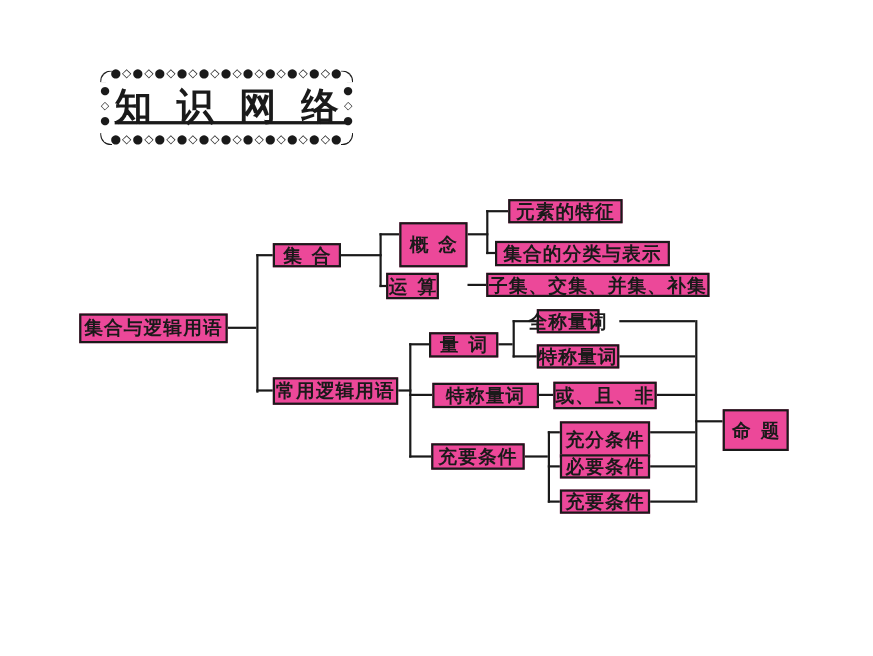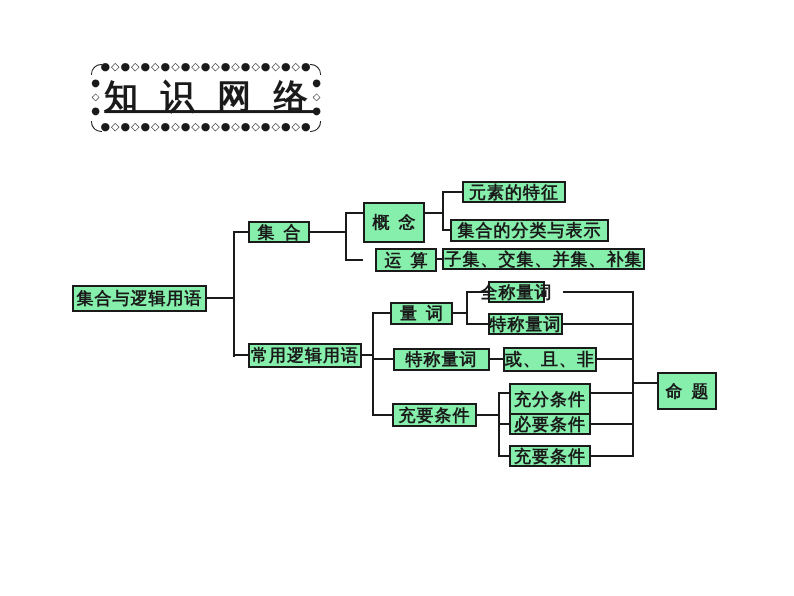--- a/index.html
+++ b/index.html
@@ -32,21 +32,21 @@
   .curl.bl{left:-1px;bottom:-2px;border-bottom:1.6px solid #1a1a1a;border-left:1.6px solid #1a1a1a;border-bottom-left-radius:10px;}
   .curl.br{right:-1px;bottom:-2px;border-bottom:1.6px solid #1a1a1a;border-right:1.6px solid #1a1a1a;border-bottom-right-radius:10px;}
   .title-text{
     position:absolute;left:0;right:0;top:50%;transform:translateY(-52%);
     margin:0;text-align:center;font-size:34px;font-weight:bold;
     letter-spacing:7px;text-indent:7px;color:#1a1a1a;text-decoration:underline;
   }
 
   
   .node{
-    position:absolute;box-sizing:border-box;border:2px solid #1a1a1a;background:#86efac;
+    position:absolute;box-sizing:border-box;border:2px solid #1a1a1a;background:#ec4899;
     display:flex;align-items:center;justify-content:center;
     font-size:17px;font-weight:600;letter-spacing:1px;white-space:nowrap;color:#1a1a1a;
   }
   .sp2{letter-spacing:9px;text-indent:9px;}
   .ln{position:absolute;background:#1a1a1a;}
 </style>
 </head>
 <body>
 
 <div class="canvas">
@@ -106,21 +106,21 @@
     <div class="ln" style="left:591px;top:392px;width:41px;height:2px"></div>
     <div class="ln" style="left:591px;top:423px;width:41px;height:2px"></div>
     <div class="ln" style="left:591px;top:455px;width:41px;height:2px"></div>
     <div class="ln" style="left:632px;top:291px;width:2px;height:166px"></div>
     <div class="ln" style="left:632px;top:382px;width:25px;height:2px"></div>
 
     <div class="node" style="left:72px;top:285px;width:135px;height:27px">集合与逻辑用语</div>
 
     <div class="node sp2" style="left:248px;top:221px;width:62px;height:22px">集合</div>
     <div class="node sp2" style="left:363px;top:202px;width:62px;height:41px">概念</div>
-    <div class="node sp2" style="left:375px;top:248px;width:62px;height:24px">运算</div>
+    <div class="node sp2" style="left:351px;top:248px;width:48px;height:24px">运算</div>
     <div class="node" style="left:462px;top:181px;width:104px;height:22px">元素的特征</div>
     <div class="node" style="left:450px;top:219px;width:159px;height:23px">集合的分类与表示</div>
     <div class="node" style="left:442px;top:248px;width:203px;height:22px">子集、交集、并集、补集</div>
 
     <div class="node" style="left:248px;top:343px;width:114px;height:25px">常用逻辑用语</div>
     <div class="node sp2" style="left:390px;top:302px;width:63px;height:23px">量词</div>
     <div class="node" style="left:488px;top:281px;width:57px;height:22px">全称量词</div>
     <div class="node" style="left:488px;top:313px;width:75px;height:22px">特称量词</div>
     <div class="node" style="left:393px;top:348px;width:97px;height:23px">特称量词</div>
     <div class="node" style="left:503px;top:347px;width:94px;height:25px">或、且、非</div>

